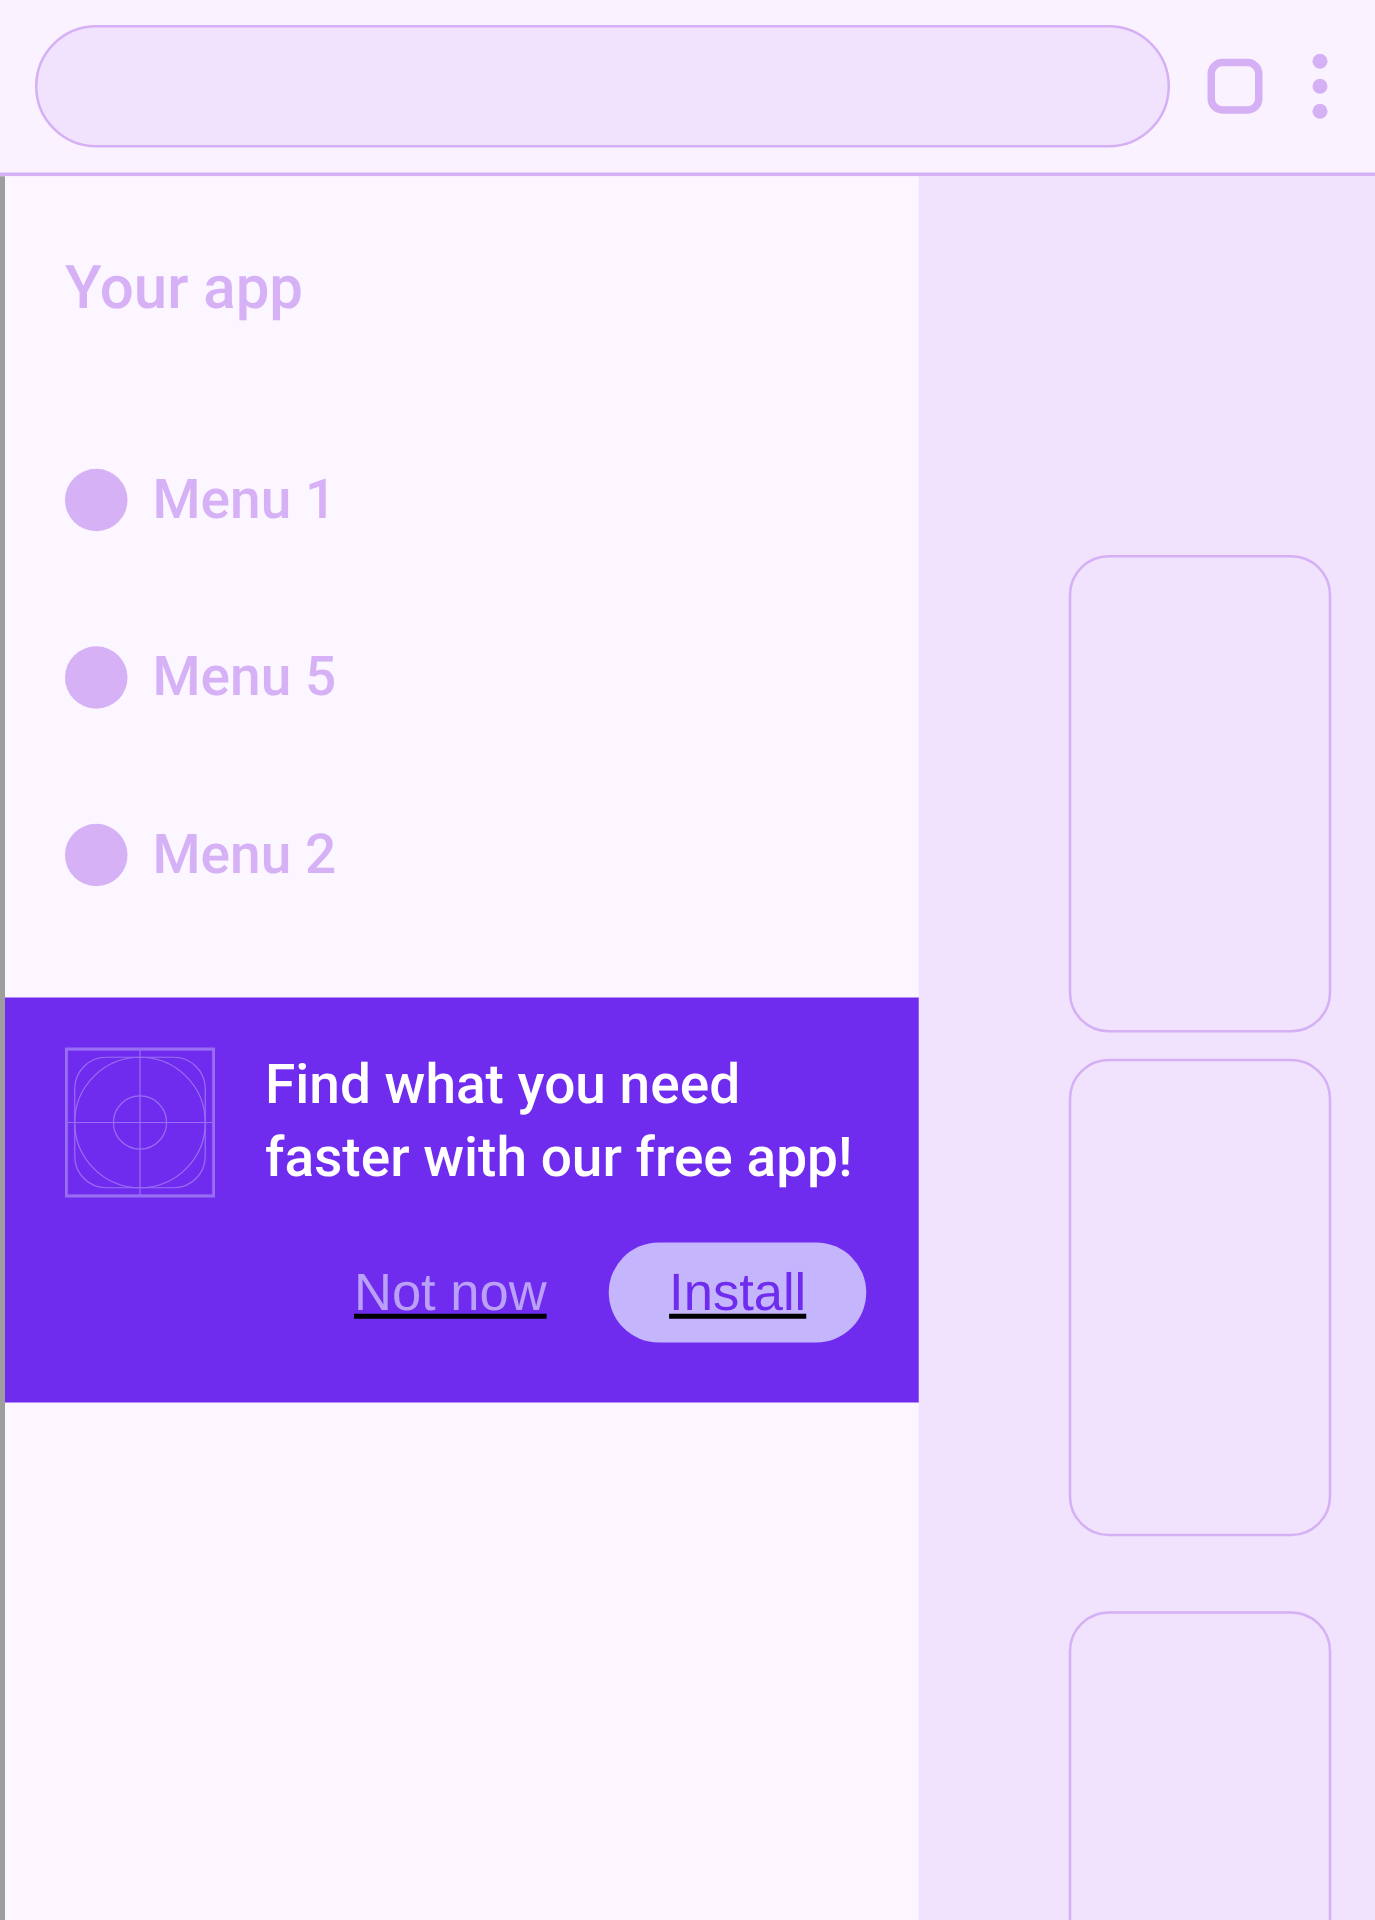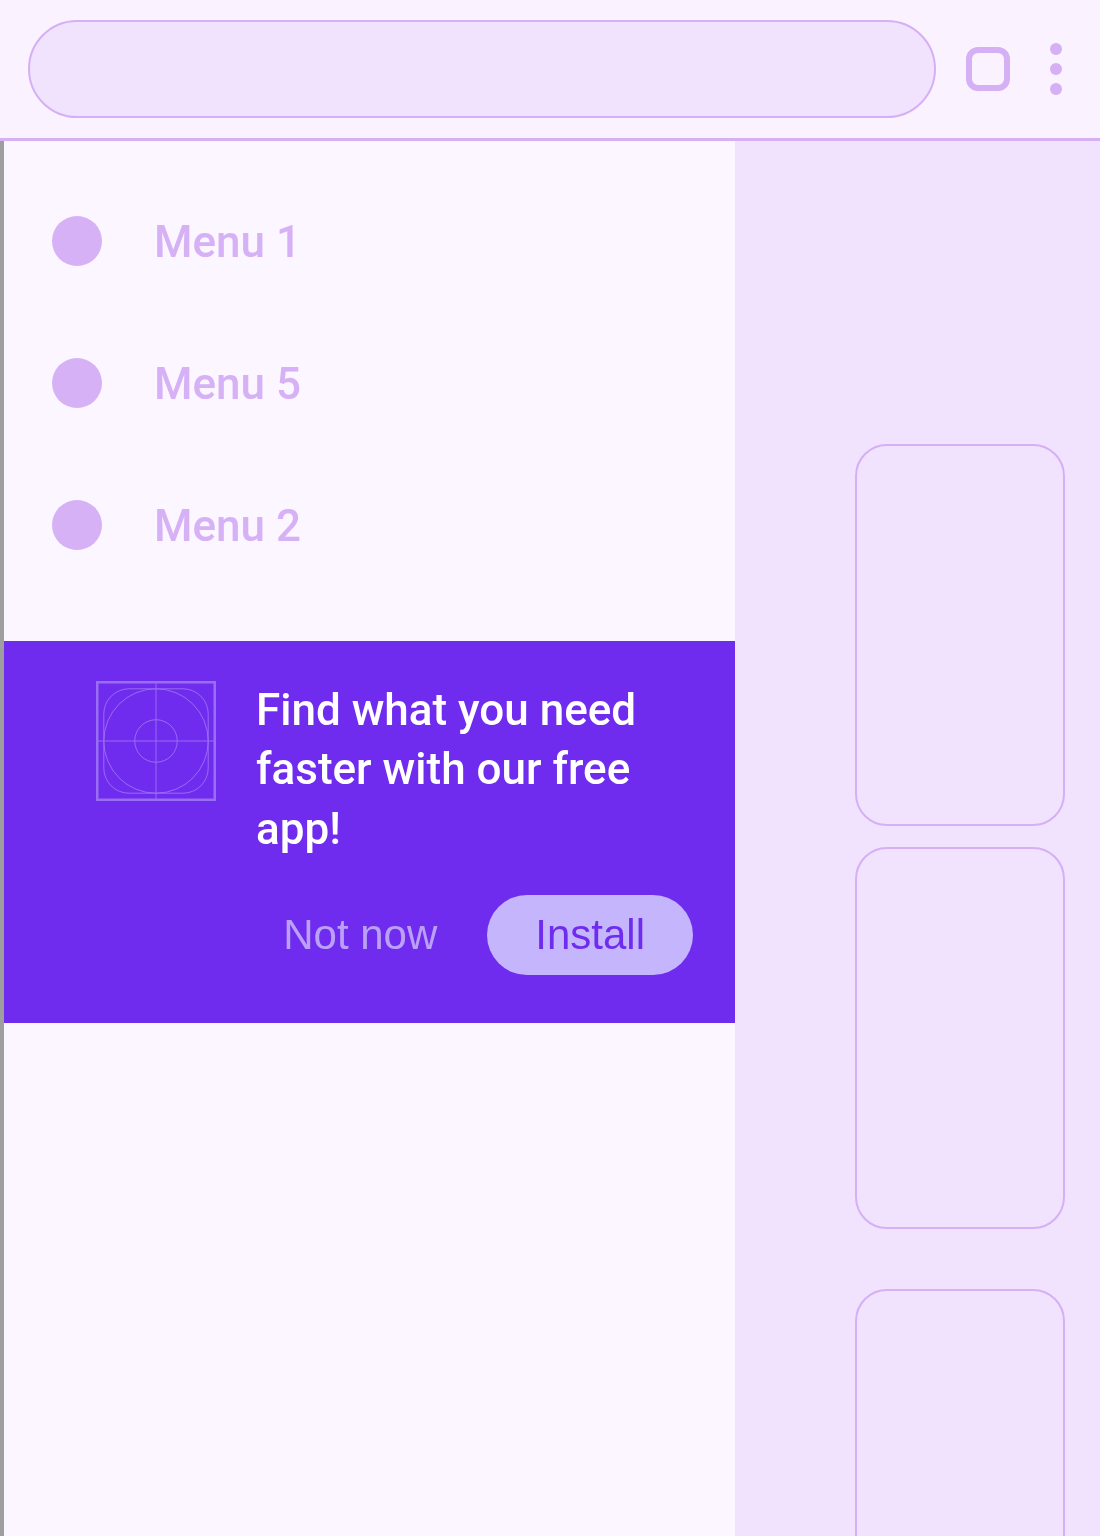--- a/index.html
+++ b/index.html
@@ -79,22 +79,22 @@
       font-size: 48px;
       font-weight: 500;
       color: #d6b1f6;
       padding: 60px 48px 40px 48px;
     }
     .menu-list {
       padding: 30px 0;
     }
     .menu-item {
       display: flex;
-      align-items: flex-start;
-      gap: 52px;
+      align-items: flex-end;
+      gap: 20px;
       padding: 45px 48px;
     }
     .menu-dot {
       width: 50px;
       height: 50px;
       background: #d6b1f6;
       border-radius: 50%;
     }
     .menu-label {
       font-size: 44px;
@@ -104,39 +104,39 @@
     .banner {
       background: #6f2cee;
       padding: 40px 42px 48px 48px;
       margin-top: 14px;
     }
     .banner-body {
       display: flex;
       align-items: flex-start;
       gap: 40px;
       margin-bottom: 36px;
-      margin-left: 44px;
     }
     .app-icon {
       width: 120px;
       height: 120px;
       border: 2px solid #9a6ef2;
       flex-shrink: 0;
     }
     .banner-text {
       font-size: 44px;
       font-weight: 500;
       color: #fff;
       line-height: 1.35;
     }
     .banner-actions {
       display: flex;
       justify-content: flex-end;
       align-items: center;
       gap: 50px;
+      text-decoration: underline;
     }
     .btn-notnow {
       font-size: 42px;
       font-weight: 500;
       color: #bba0f7;
       background: none;
       border: none;
       cursor: pointer;
     }
     .btn-install {
@@ -162,20 +162,21 @@
     <div class="overflow-dot"></div>
   </div>
 </div>
 
 <div class="content-area">
   <div class="bg-card bg-card-1"></div>
   <div class="bg-card bg-card-2"></div>
   <div class="bg-card bg-card-3"></div>
 
   <div class="drawer">
+    <div class="drawer-title">Your app</div>
 
     <div class="menu-list">
       <div class="menu-item">
         <div class="menu-dot"></div>
         <div class="menu-label">Menu 1</div>
       </div>
       <div class="menu-item">
         <div class="menu-dot"></div>
         <div class="menu-label">Menu 5</div>
       </div>

